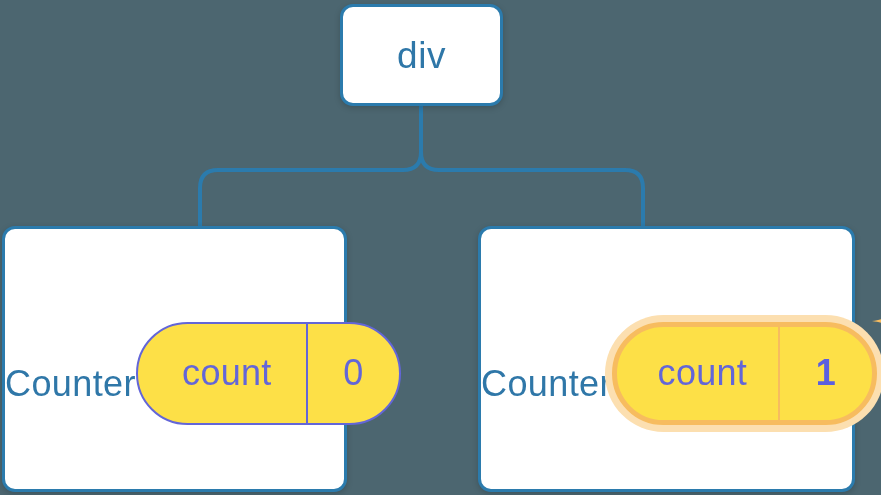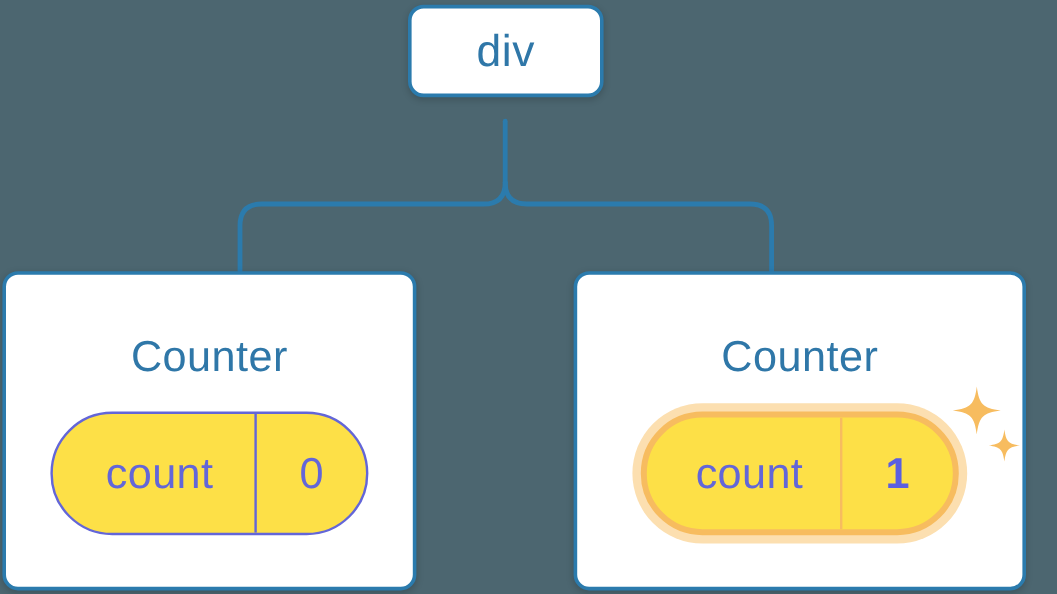--- a/index.html
+++ b/index.html
@@ -40,40 +40,39 @@
     border: 3px solid #2b7bad;
     border-radius: 13px;
     box-shadow: 0 2px 6px rgba(0,0,0,0.18);
   }
 
   
   #root-node {
     left: 340px;
     top: 4px;
     width: 163px;
-    height: 77px;
+    height: 102px;
     display: flex;
     align-items: center;
     justify-content: center;
   }
 
   .root-label {
     color: #2f77a8;
     font-size: 37px;
     font-weight: 400;
     letter-spacing: 0.5px;
     line-height: 1;
   }
 
   
   .child-node {
     top: 226px;
     height: 266px;
     display: flex;
-    flex-direction: column;
     align-items: center;
   }
 
   #child-node-left  { left: 2px;   width: 345px; }
   #child-node-right { left: 478px; width: 377px; }
 
   .node-title {
     color: #2f77a8;
     font-size: 36px;
     font-weight: 400;

